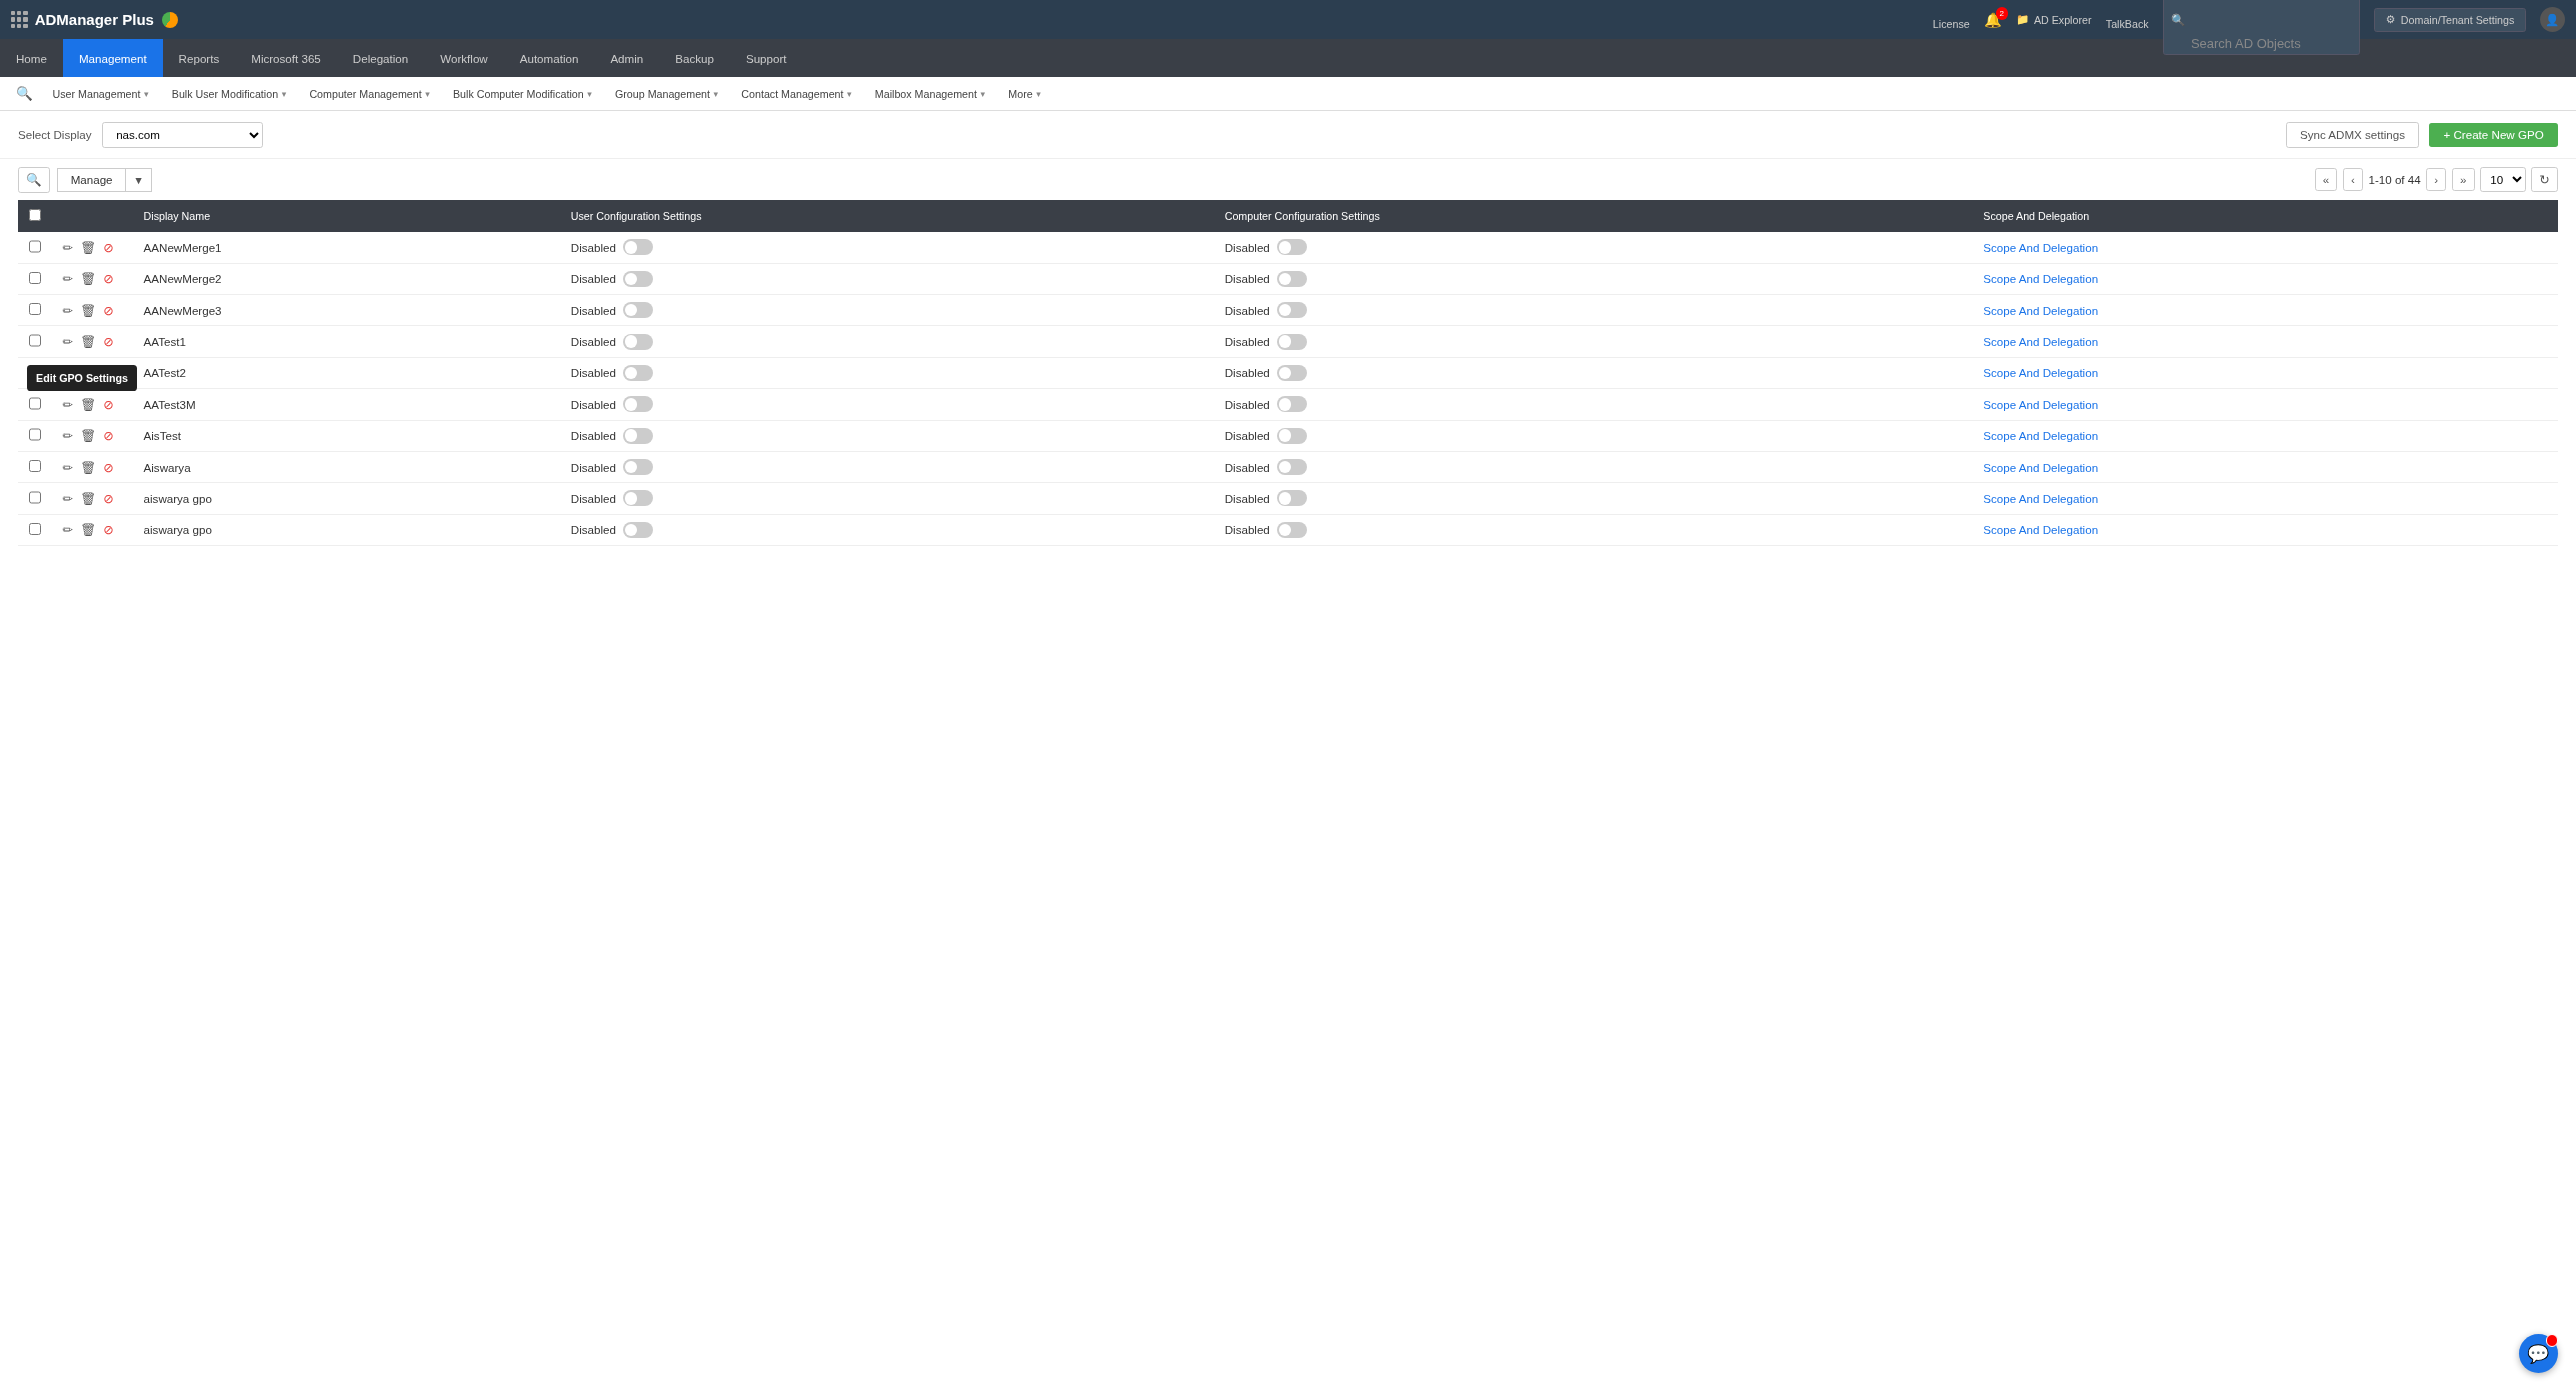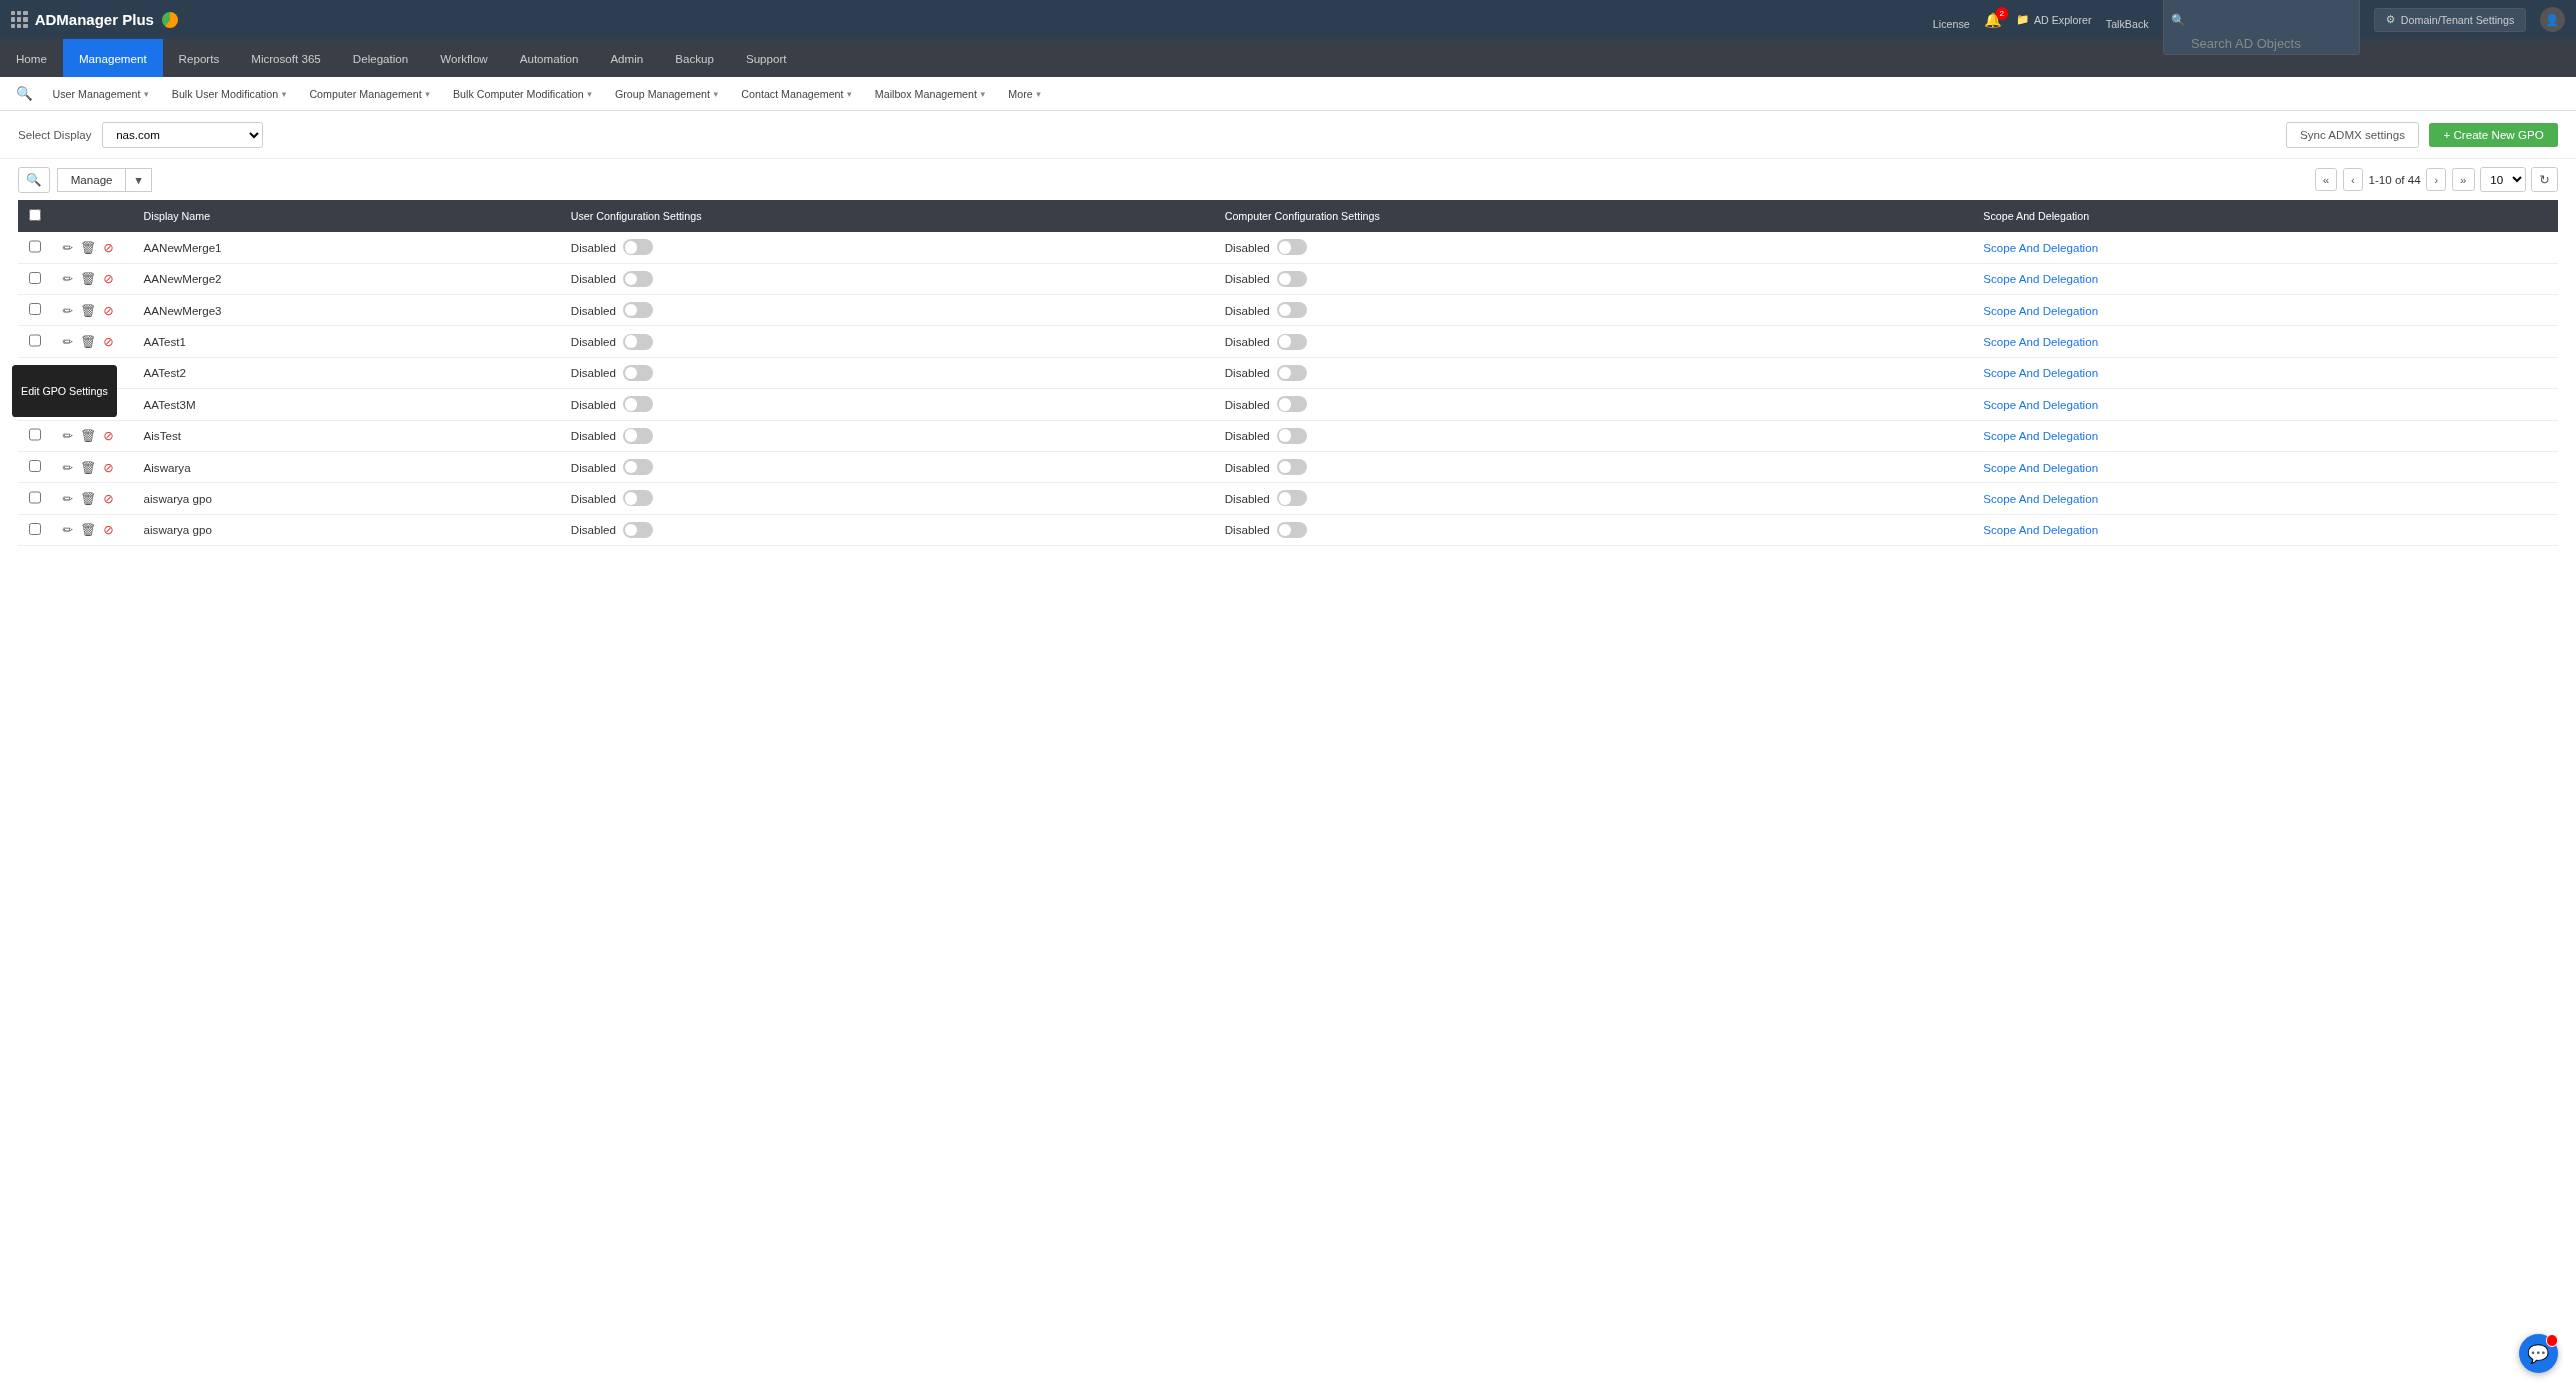--- a/index.html
+++ b/index.html
@@ -191,27 +191,28 @@
     .scope-link { color: #1a73e8; cursor: pointer; text-decoration: none; font-size: 11.6px; }
 
     
     input[type="checkbox"] { cursor: pointer; width: 12.5px; height: 12.5px; }
 
     
     .tooltip-popup {
       position: absolute;
       background: #222;
       color: white;
-      padding: 20px 9px;
+      padding: 7px 9px;
       border-radius: 3.6px;
       font-size: 10.7px;
       white-space: nowrap;
       top: 206px;
-      left: 12px;
+      left: 27px;
       z-index: 100;
+      font-weight: bold;
     }
 
     
     .chat-bubble {
       position: fixed; bottom: 18px; right: 18px;
       width: 39px; height: 39px; border-radius: 50%;
       background: #1a73e8; color: white;
       display: flex; align-items: center; justify-content: center;
       font-size: 18px; cursor: pointer; box-shadow: 0 1.8px 7.2px rgba(0,0,0,0.3);
       z-index: 999;

